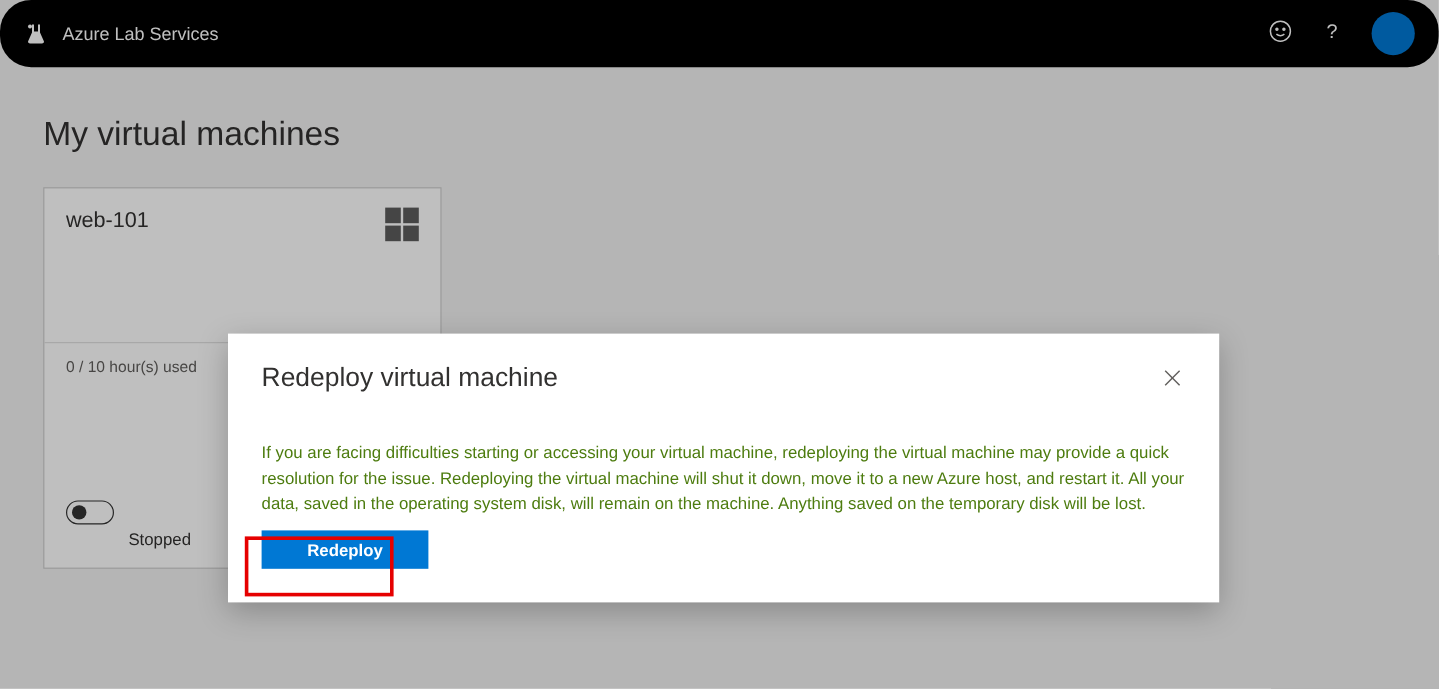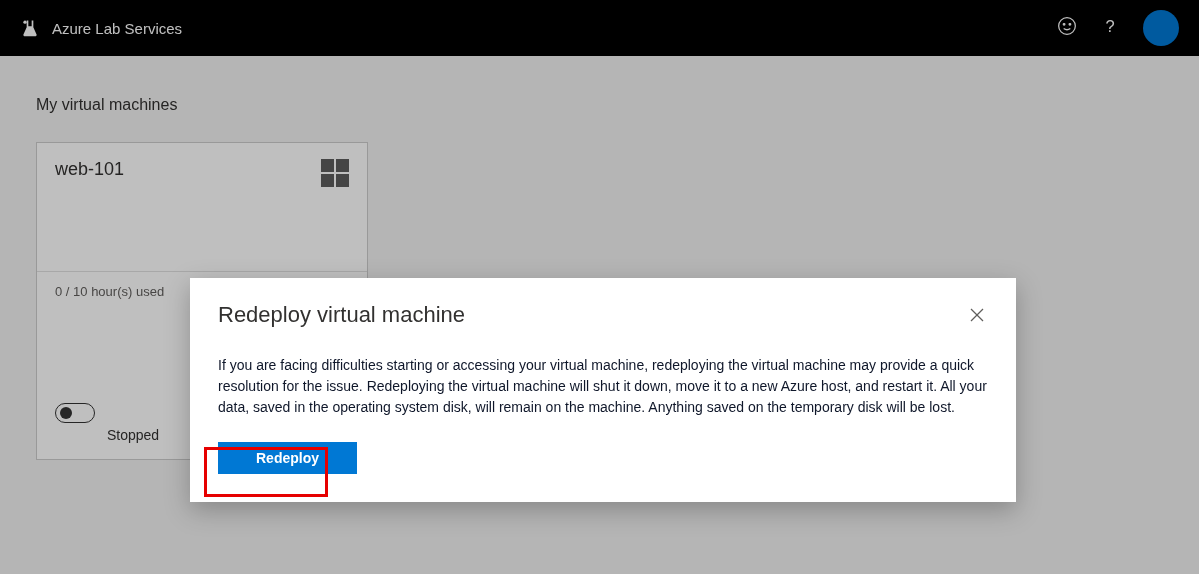--- a/index.html
+++ b/index.html
@@ -16,20 +16,21 @@
       overflow: hidden;
     }
     .topbar {
       width: 100%;
       height: 56px;
       background: #000;
       display: flex;
       align-items: center;
       justify-content: space-between;
       padding: 0 20px;
+      border-radius: 26px;
     }
     .brand {
       display: flex;
       align-items: center;
       gap: 12px;
     }
     .brand-logo {
       width: 20px;
       height: 20px;
     }
@@ -52,21 +53,21 @@
       width: 36px;
       height: 36px;
       border-radius: 50%;
       background: #0078d4;
       cursor: pointer;
     }
     .main {
       padding: 40px 36px;
     }
     .page-title {
-      font-size: 16px;
+      font-size: 28px;
       font-weight: 400;
       color: #323130;
       margin-bottom: 28px;
     }
     .vm-card {
       width: 332px;
       background: #fff;
       border: 1px solid #ccc;
       position: relative;
     }
@@ -146,40 +147,40 @@
       width: 826px;
       background: #fff;
       z-index: 20;
       padding: 24px 28px 28px 28px;
       box-shadow: 0 8px 24px rgba(0,0,0,0.25);
     }
     .dialog-header {
       display: flex;
       justify-content: space-between;
       align-items: flex-start;
-      margin-bottom: 24px;
+      margin-bottom: 36px;
     }
     .dialog-title {
       font-size: 22px;
       font-weight: 400;
       color: #323130;
     }
     .close-btn {
       font-size: 18px;
       color: #605e5c;
       cursor: pointer;
       background: none;
       border: none;
       padding: 4px;
     }
     .dialog-body {
       font-size: 14px;
-      color: #0f172a;
+      color: #4d7c0f;
       line-height: 1.5;
-      margin-bottom: 24px;
+      margin-bottom: 12px;
     }
     .redeploy-btn {
       background: #0078d4;
       color: #fff;
       border: none;
       padding: 8px 38px;
       font-size: 14px;
       font-weight: 600;
       cursor: pointer;
     }

